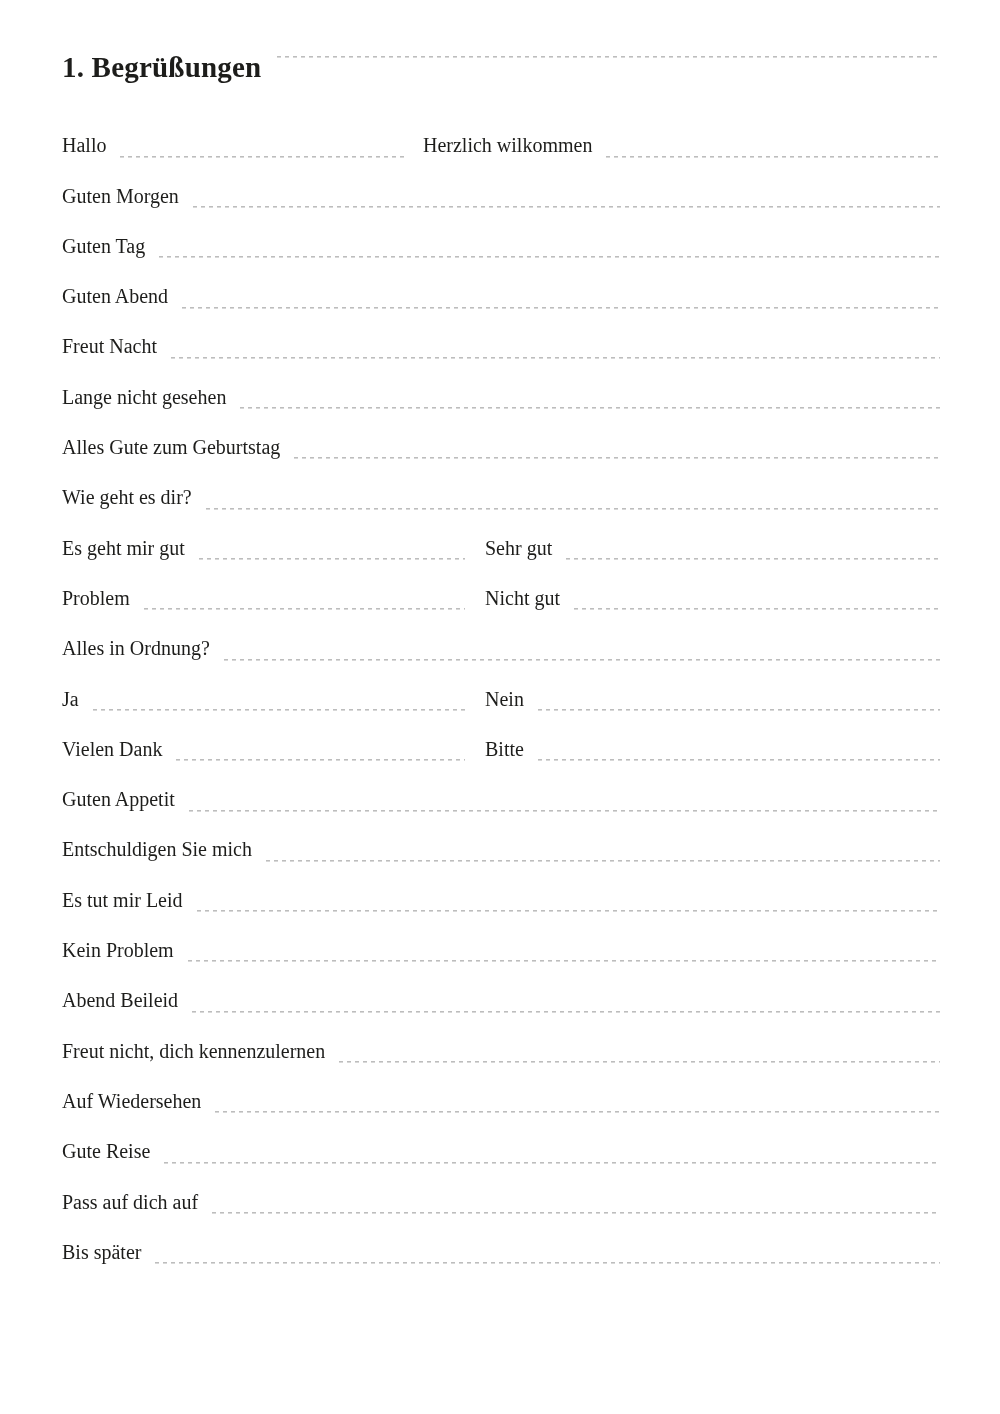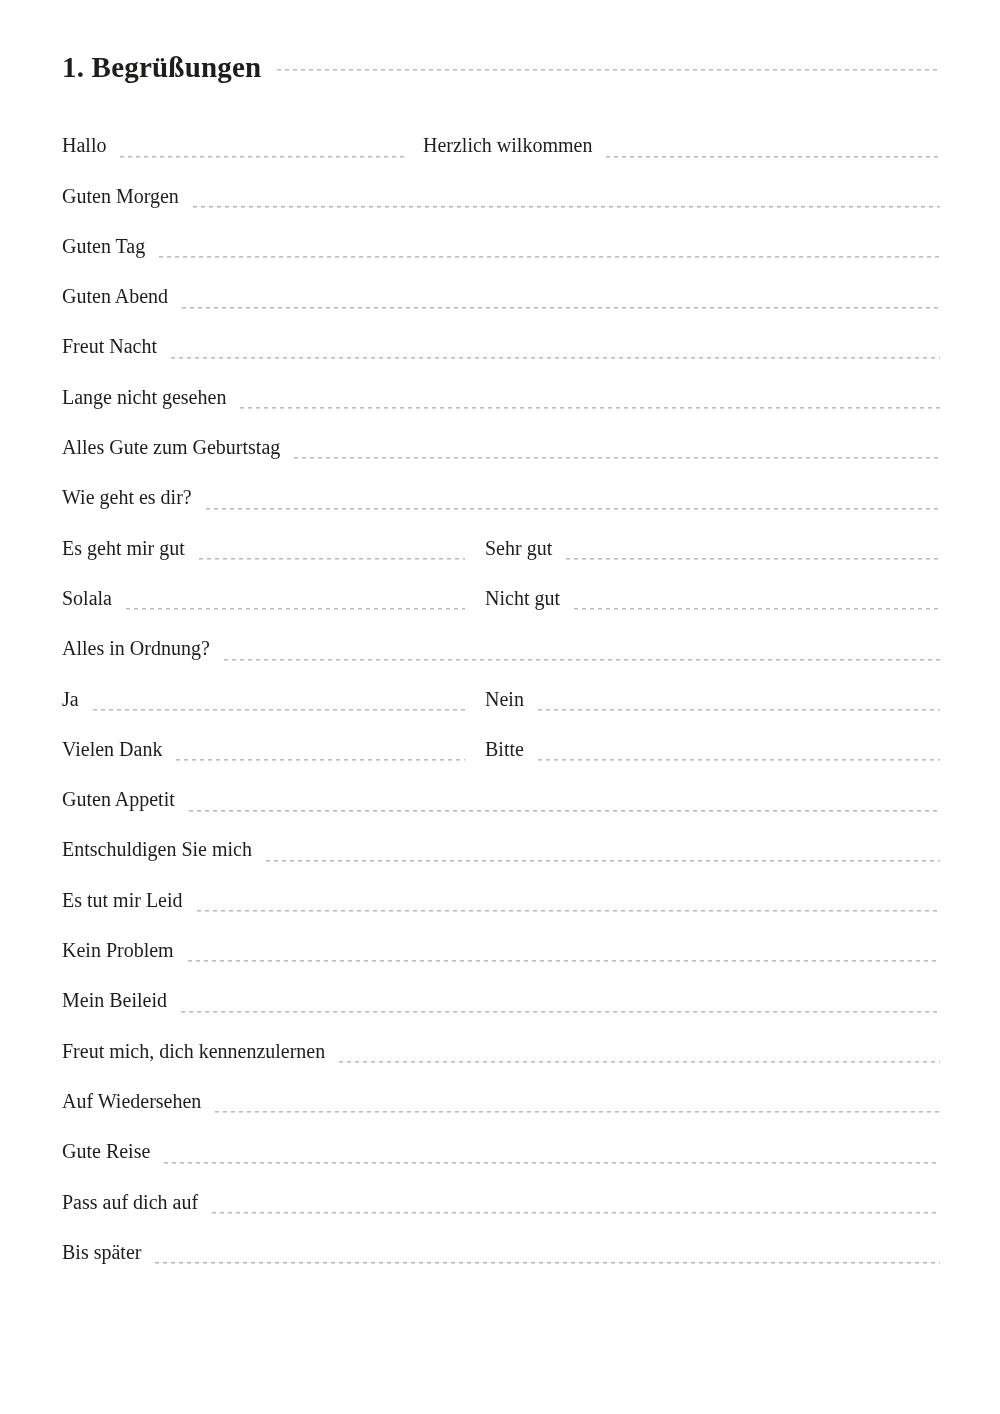--- a/index.html
+++ b/index.html
@@ -9,21 +9,21 @@
     height: 1414px;
     box-sizing: border-box;
     padding: 47px 60px 0 62px;
     background: #ffffff;
     font-family: "Liberation Serif", serif;
     color: #1d1d1b;
     overflow: hidden;
   }
   .title-row {
     display: flex;
-    align-items: center;
+    align-items: flex-start;
   }
   .title-row h1 {
     margin: 0;
     font-size: 29px;
     line-height: 40px;
     font-weight: bold;
     letter-spacing: 0.2px;
     white-space: nowrap;
   }
   .dl {
@@ -119,21 +119,21 @@
       <div class="row">
         <div class="leftgroup wide">
           <span class="lbl">Es geht mir gut</span>
           <span class="dl"></span>
         </div>
         <span class="lbl">Sehr gut</span>
         <span class="dl fill"></span>
       </div>
       <div class="row">
         <div class="leftgroup wide">
-          <span class="lbl">Solala</span>
+          <span class="lbl">Problem</span>
           <span class="dl"></span>
         </div>
         <span class="lbl">Nicht gut</span>
         <span class="dl fill"></span>
       </div>
       <div class="row">
         <span class="lbl">Alles in Ordnung?</span>
         <span class="dl fill"></span>
       </div>
       <div class="row">
@@ -162,25 +162,25 @@
       </div>
       <div class="row">
         <span class="lbl">Es tut mir Leid</span>
         <span class="dl fill"></span>
       </div>
       <div class="row">
         <span class="lbl">Kein Problem</span>
         <span class="dl fill"></span>
       </div>
       <div class="row">
-        <span class="lbl">Mein Beileid</span>
+        <span class="lbl">Abend Beileid</span>
         <span class="dl fill"></span>
       </div>
       <div class="row">
-        <span class="lbl">Freut mich, dich kennenzulernen</span>
+        <span class="lbl">Freut nicht, dich kennenzulernen</span>
         <span class="dl fill"></span>
       </div>
       <div class="row">
         <span class="lbl">Auf Wiedersehen</span>
         <span class="dl fill"></span>
       </div>
       <div class="row">
         <span class="lbl">Gute Reise</span>
         <span class="dl fill"></span>
       </div>

